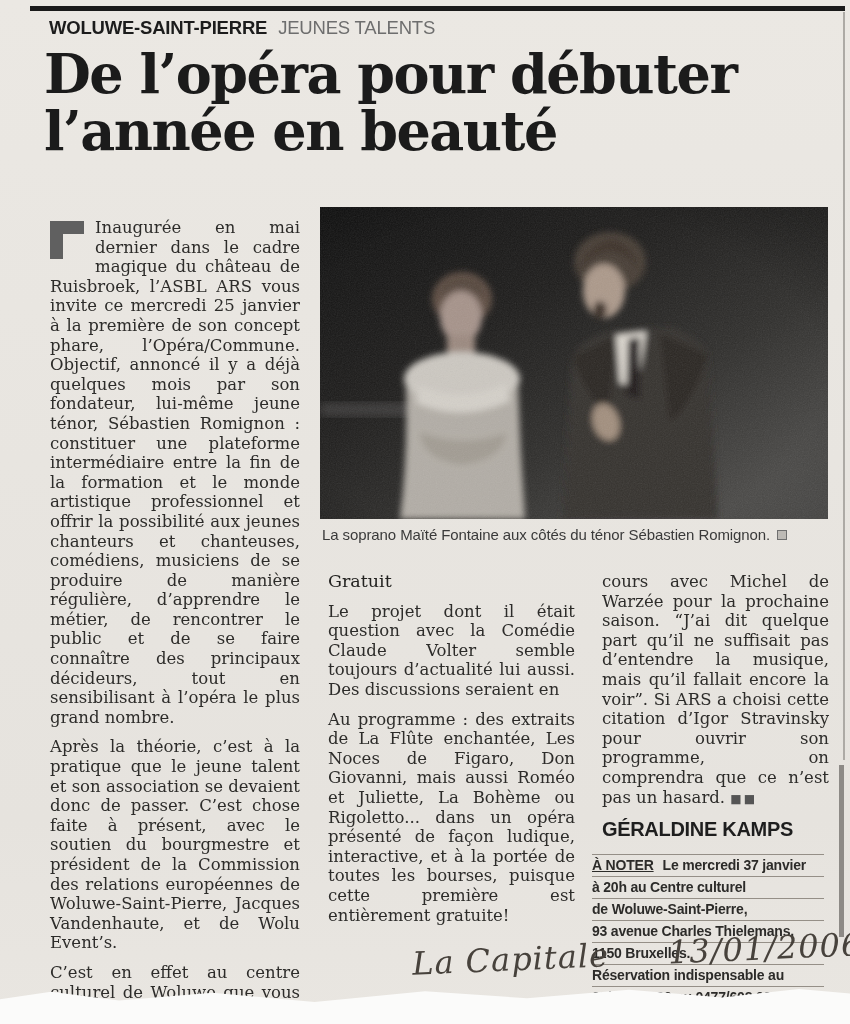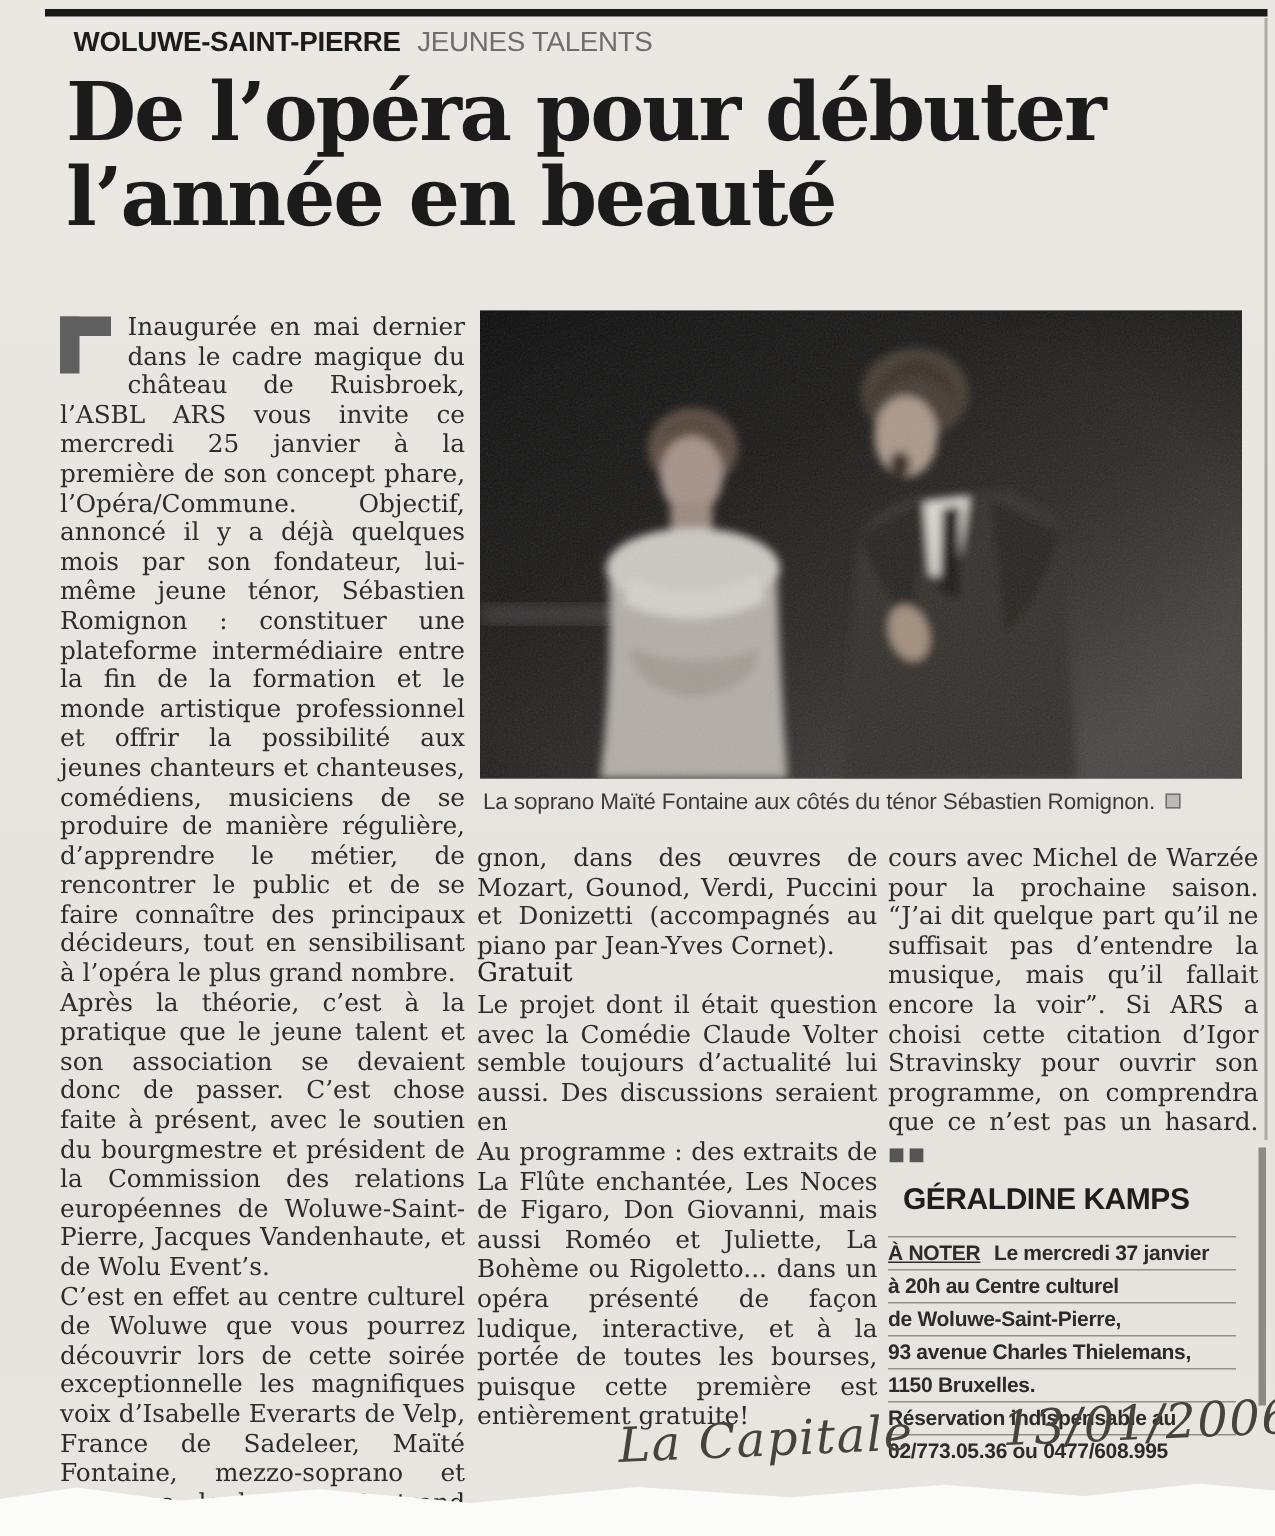--- a/index.html
+++ b/index.html
@@ -12,21 +12,21 @@
   .top-rule{position:absolute;left:30px;top:6px;width:815px;height:5px;background:#1a1a1a;}
   .kicker{position:absolute;left:49px;top:17px;font-family:"Liberation Sans",sans-serif;
     font-size:18.5px;letter-spacing:-0.2px;white-space:nowrap;}
   .kicker .loc{font-weight:bold;color:#1c1c1c;}
   .kicker .sec{color:#6e6e6e;margin-left:6px;}
   .headline{position:absolute;left:44px;top:46px;width:790px;
     font-family:"DejaVu Serif",serif;font-weight:bold;color:#1b1b1b;
     font-size:54px;line-height:57px;letter-spacing:-1.5px;}
   .col{position:absolute;font-size:16.5px;line-height:19.6px;color:#2d2c2a;
     text-align:justify;}
-  .col p{margin:0;}
+  .col p{margin:10px;}
   .corner-mark{float:left;width:34px;height:38px;margin:3px 11px 0 0;
     border-top:13px solid #606060;border-left:13px solid #606060;box-sizing:border-box;}
   #col1{left:40px;top:208px;width:270px;}
   #col2{left:318px;top:562px;width:267px;}
   #col3{left:592px;top:562px;width:247px;}
   .subhead{font-weight:normal;font-size:17.5px;color:#232220;margin:12px 0 7px;text-align:left;}
   .photo{position:absolute;left:320px;top:207px;width:508px;height:312px;background:#262626;}
   .photo svg{display:block;width:508px;height:312px;}
   .caption{position:absolute;left:322px;top:526px;width:508px;
     font-family:"Liberation Sans",sans-serif;font-size:15px;color:#3a3a3a;letter-spacing:-0.1px;}
@@ -127,21 +127,20 @@
       <rect width="508" height="312" fill="url(#vig)"></rect>
       <rect width="508" height="312" filter="url(#grain)" opacity="0.13"></rect>
     </svg>
   </div>
 
   <div class="caption">
     <span>La soprano Maïté Fontaine aux côtés du ténor Sébastien Romignon.</span><span class="caption-sq"></span>
   </div>
 
   <div class="col" id="col2">
-    <p>gnon, dans des œuvres de Mozart, Gounod, Verdi, Puccini et Donizetti (accompagnés au piano par Jean-Yves Cornet).</p>
     <p class="subhead">Gratuit</p>
     <p>Le projet dont il était question avec la Comédie Claude Volter semble toujours d’actualité lui aussi. Des discussions seraient en</p>
     <p>Au programme : des extraits de La Flûte enchantée, Les Noces de Figaro, Don Giovanni, mais aussi Roméo et Juliette, La Bohème ou Rigoletto... dans un opéra présenté de façon ludique, interactive, et à la portée de toutes les bourses, puisque cette première est entièrement gratuite!</p>
   </div>
 
   <div class="col" id="col3">
     <p><span>cours avec Michel de Warzée pour la prochaine saison. “J’ai dit quelque part qu’il ne suffisait pas d’entendre la musique, mais qu’il fallait encore la voir”. Si ARS a choisi cette citation d’Igor Stravinsky pour ouvrir son programme, on comprendra que ce n’est pas un hasard.</span> <span class="end-mark">■■</span></p>
     <div class="byline">GÉRALDINE KAMPS</div>
 
     <div class="noter">

